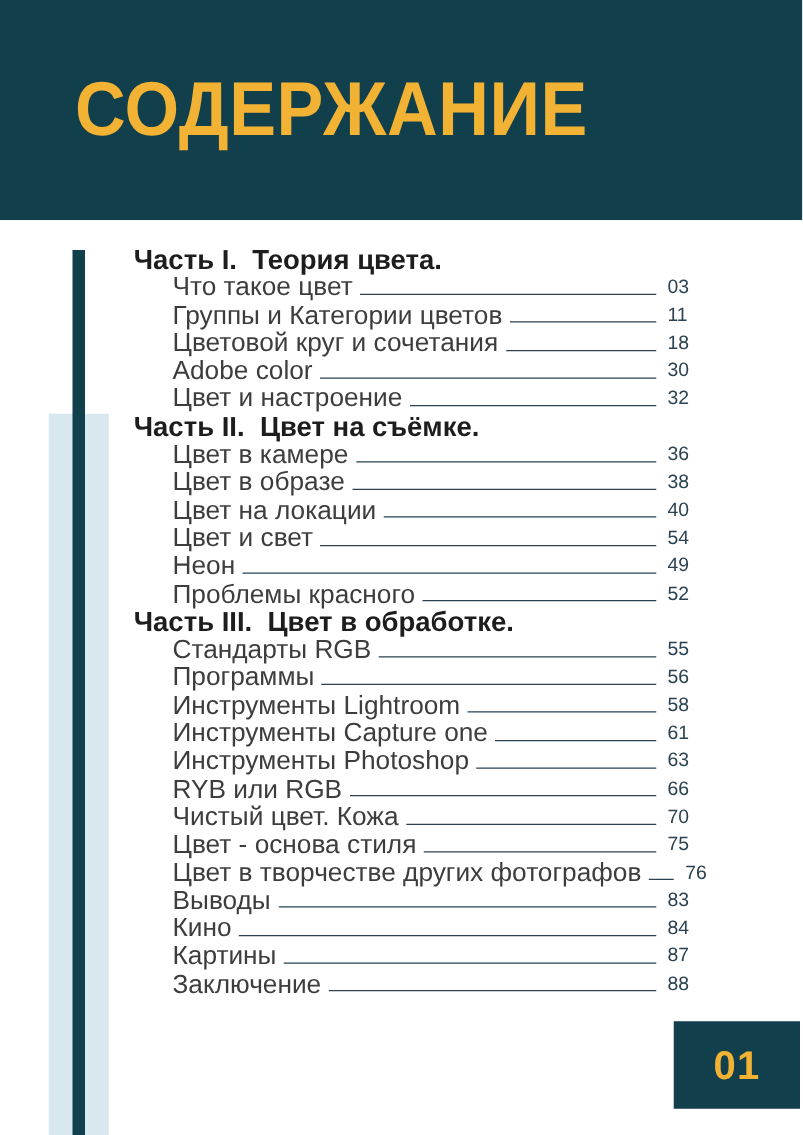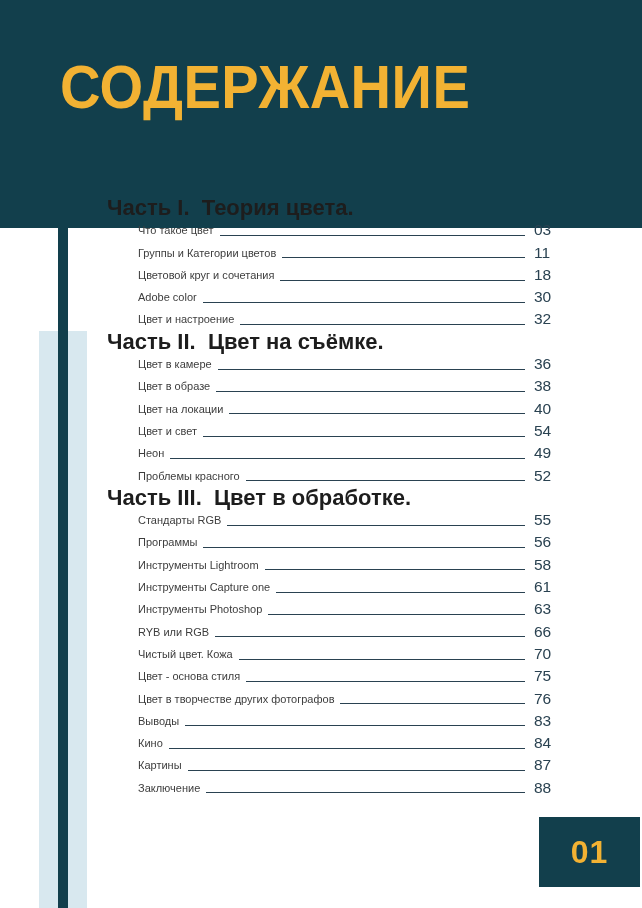--- a/index.html
+++ b/index.html
@@ -8,21 +8,21 @@
     position: relative;
     width: 642px;
     height: 908px;
     background: #ffffff;
     overflow: hidden;
     font-family: "Liberation Sans", sans-serif;
   }
   .header {
     position: absolute;
     top: 0; left: 0;
-    width: 642px; height: 228px;
+    width: 642px; height: 176px;
     background: var(--teal, #123f4c);
   }
   .page-title {
     position: absolute;
     left: 60px; top: 52px;
     font-size: 61px;
     font-weight: bold;
     color: var(--yellow, #f2b233);
     transform: scaleX(0.92);
     transform-origin: left top;
@@ -54,21 +54,21 @@
     color: var(--ink, #1d1d1d);
     white-space: pre;
   }
   .toc-row {
     display: flex;
     align-items: center;
     height: 22.3px;
     padding-left: 31px;
   }
   .toc-label {
-    font-size: 11px;
+    font-size: 21px;
     color: var(--itemink, #3d3d3d);
     white-space: nowrap;
     line-height: 22.3px;
   }
   .leader {
     flex: 1;
     height: 0;
     border-bottom: 1.6px solid var(--line, #2a4251);
     transform: translateY(5px);
     margin: 0 9px 0 6px;

